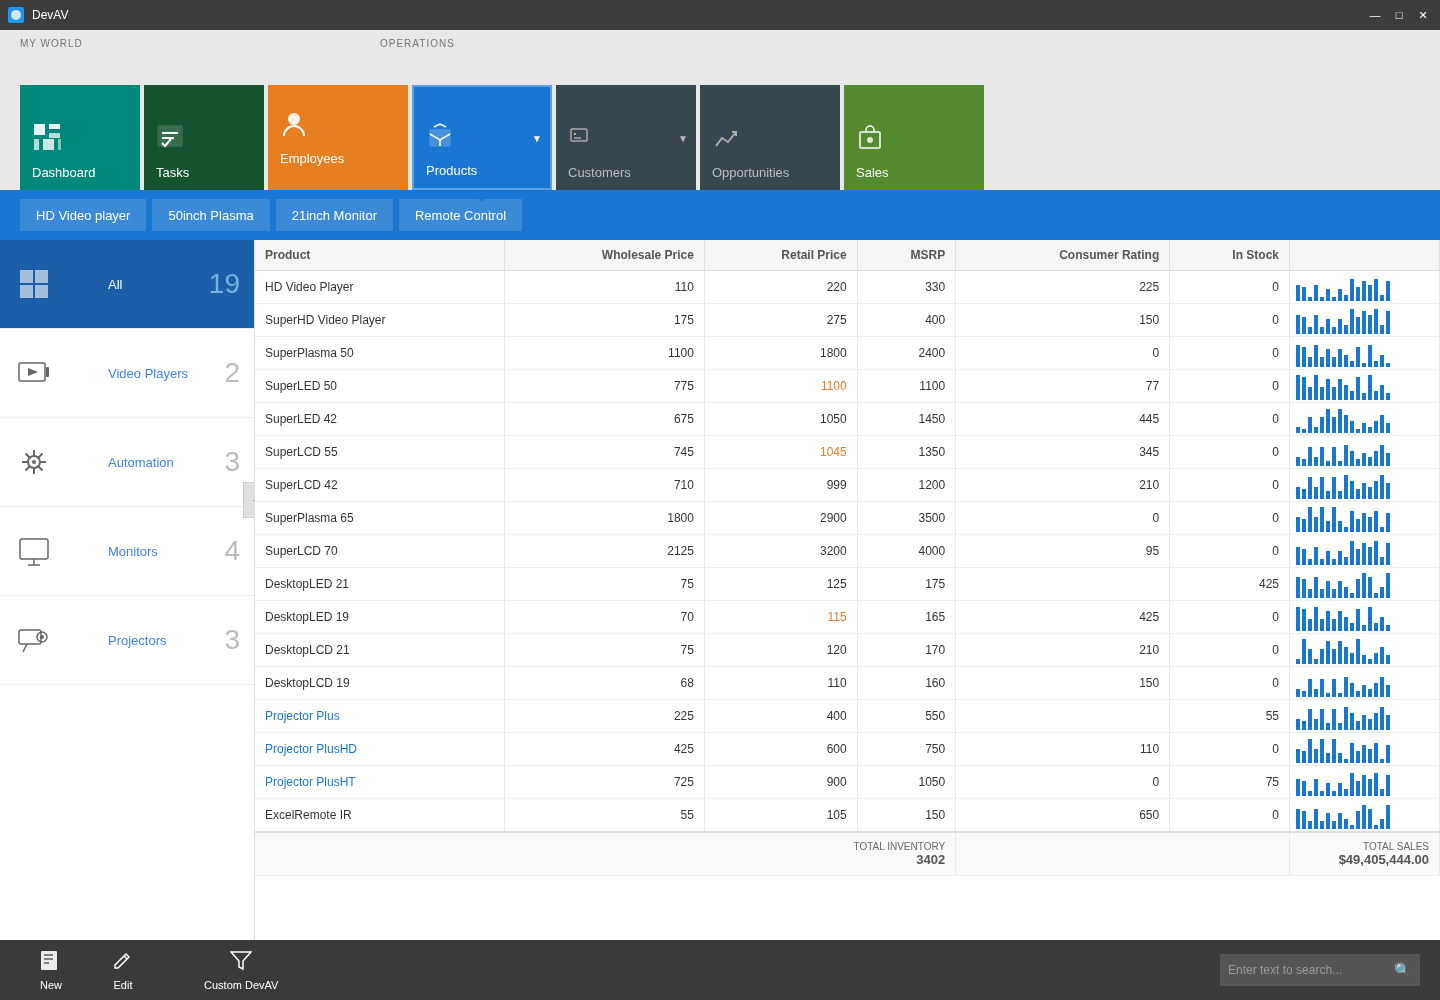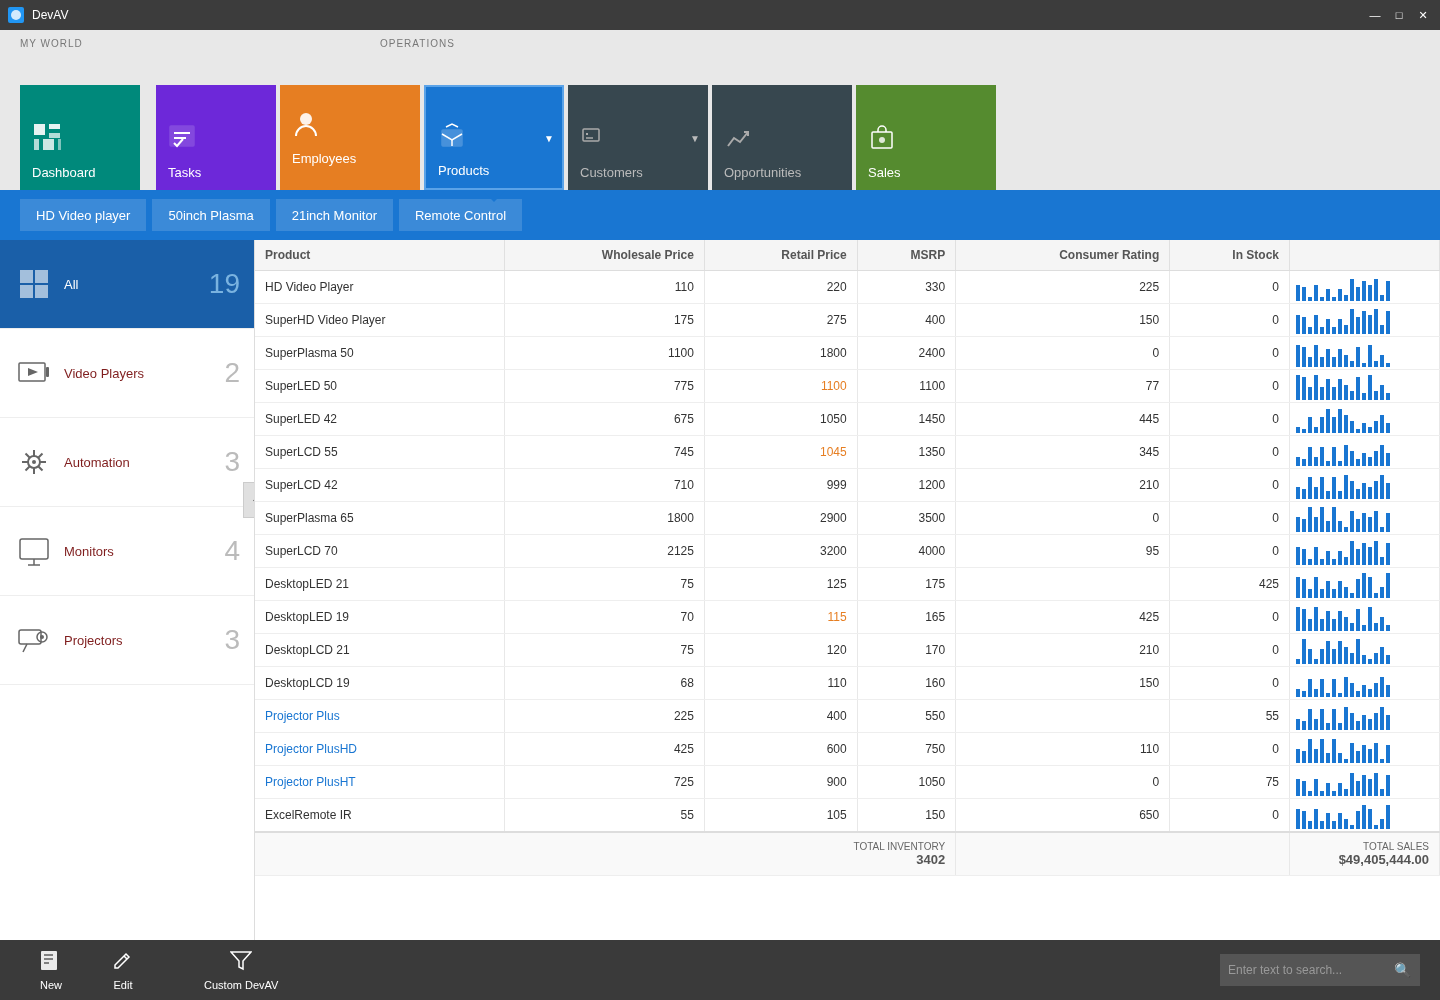--- a/index.html
+++ b/index.html
@@ -102,26 +102,27 @@
       overflow-y: auto;
     }
     .sidebar-item {
       display: flex;
       align-items: center;
       padding: 26px 16px;
       cursor: pointer;
       border-bottom: 1px solid #eee;
       min-height: 65px;
       position: relative;
+      gap: 44px;
     }
     .sidebar-item.active { background: #1a5fa8; color: #fff; }
     .sidebar-item.active .sidebar-count { color: #7ab3e0; }
     .sidebar-icon { width: 36px; height: 36px; display: flex; align-items: center; justify-content: center; margin-right: 12px; color: #555; font-size: 22px; flex-shrink: 0; }
     .sidebar-item.active .sidebar-icon { color: #fff; }
-    .sidebar-label { font-size: 13px; color: #7f1d1d; flex: 1; }
+    .sidebar-label { font-size: 13px; color: #3b82f6; flex: 1; }
     .sidebar-item.active .sidebar-label { color: #fff; }
     .sidebar-count { font-size: 28px; color: #bbb; position: absolute; right: 14px; top: 50%; transform: translateY(-50%); font-weight: 300; }
 
     
     .collapse-btn {
       position: absolute;
       right: -13px;
       top: 50%;
       transform: translateY(-50%);
       width: 24px;
@@ -280,21 +281,21 @@
             <rect x="17" y="2" width="11" height="5" fill="white" opacity="0.9"></rect>
             <rect x="17" y="11" width="11" height="5" fill="white" opacity="0.7"></rect>
             <rect x="2" y="17" width="5" height="11" fill="white" opacity="0.7"></rect>
             <rect x="11" y="17" width="11" height="11" fill="white" opacity="0.8"></rect>
             <rect x="26" y="17" width="3" height="11" fill="white" opacity="0.5"></rect>
           </svg>
       </div>
       <span>Dashboard</span>
     </div>
 
-    <div class="nav-tile tasks" style="background:#6d28d9;margin-left:12px;">
+    <div class="nav-tile tasks" style="background:#14532d;">
       <div class="tile-icon">
         <svg width="28" height="28" viewBox="0 0 28 28" fill="none">
             <rect x="2" y="2" width="24" height="20" rx="1" fill="white" opacity="0.15" stroke="white" stroke-width="1.5"></rect>
             <line x1="6" y1="9" x2="22" y2="9" stroke="white" stroke-width="2"></line>
             <line x1="6" y1="14" x2="18" y2="14" stroke="white" stroke-width="2"></line>
             <polyline points="6,19 9,22 15,15" stroke="white" stroke-width="2" fill="none"></polyline>
           </svg>
       </div>
       <span>Tasks</span>
     </div>

